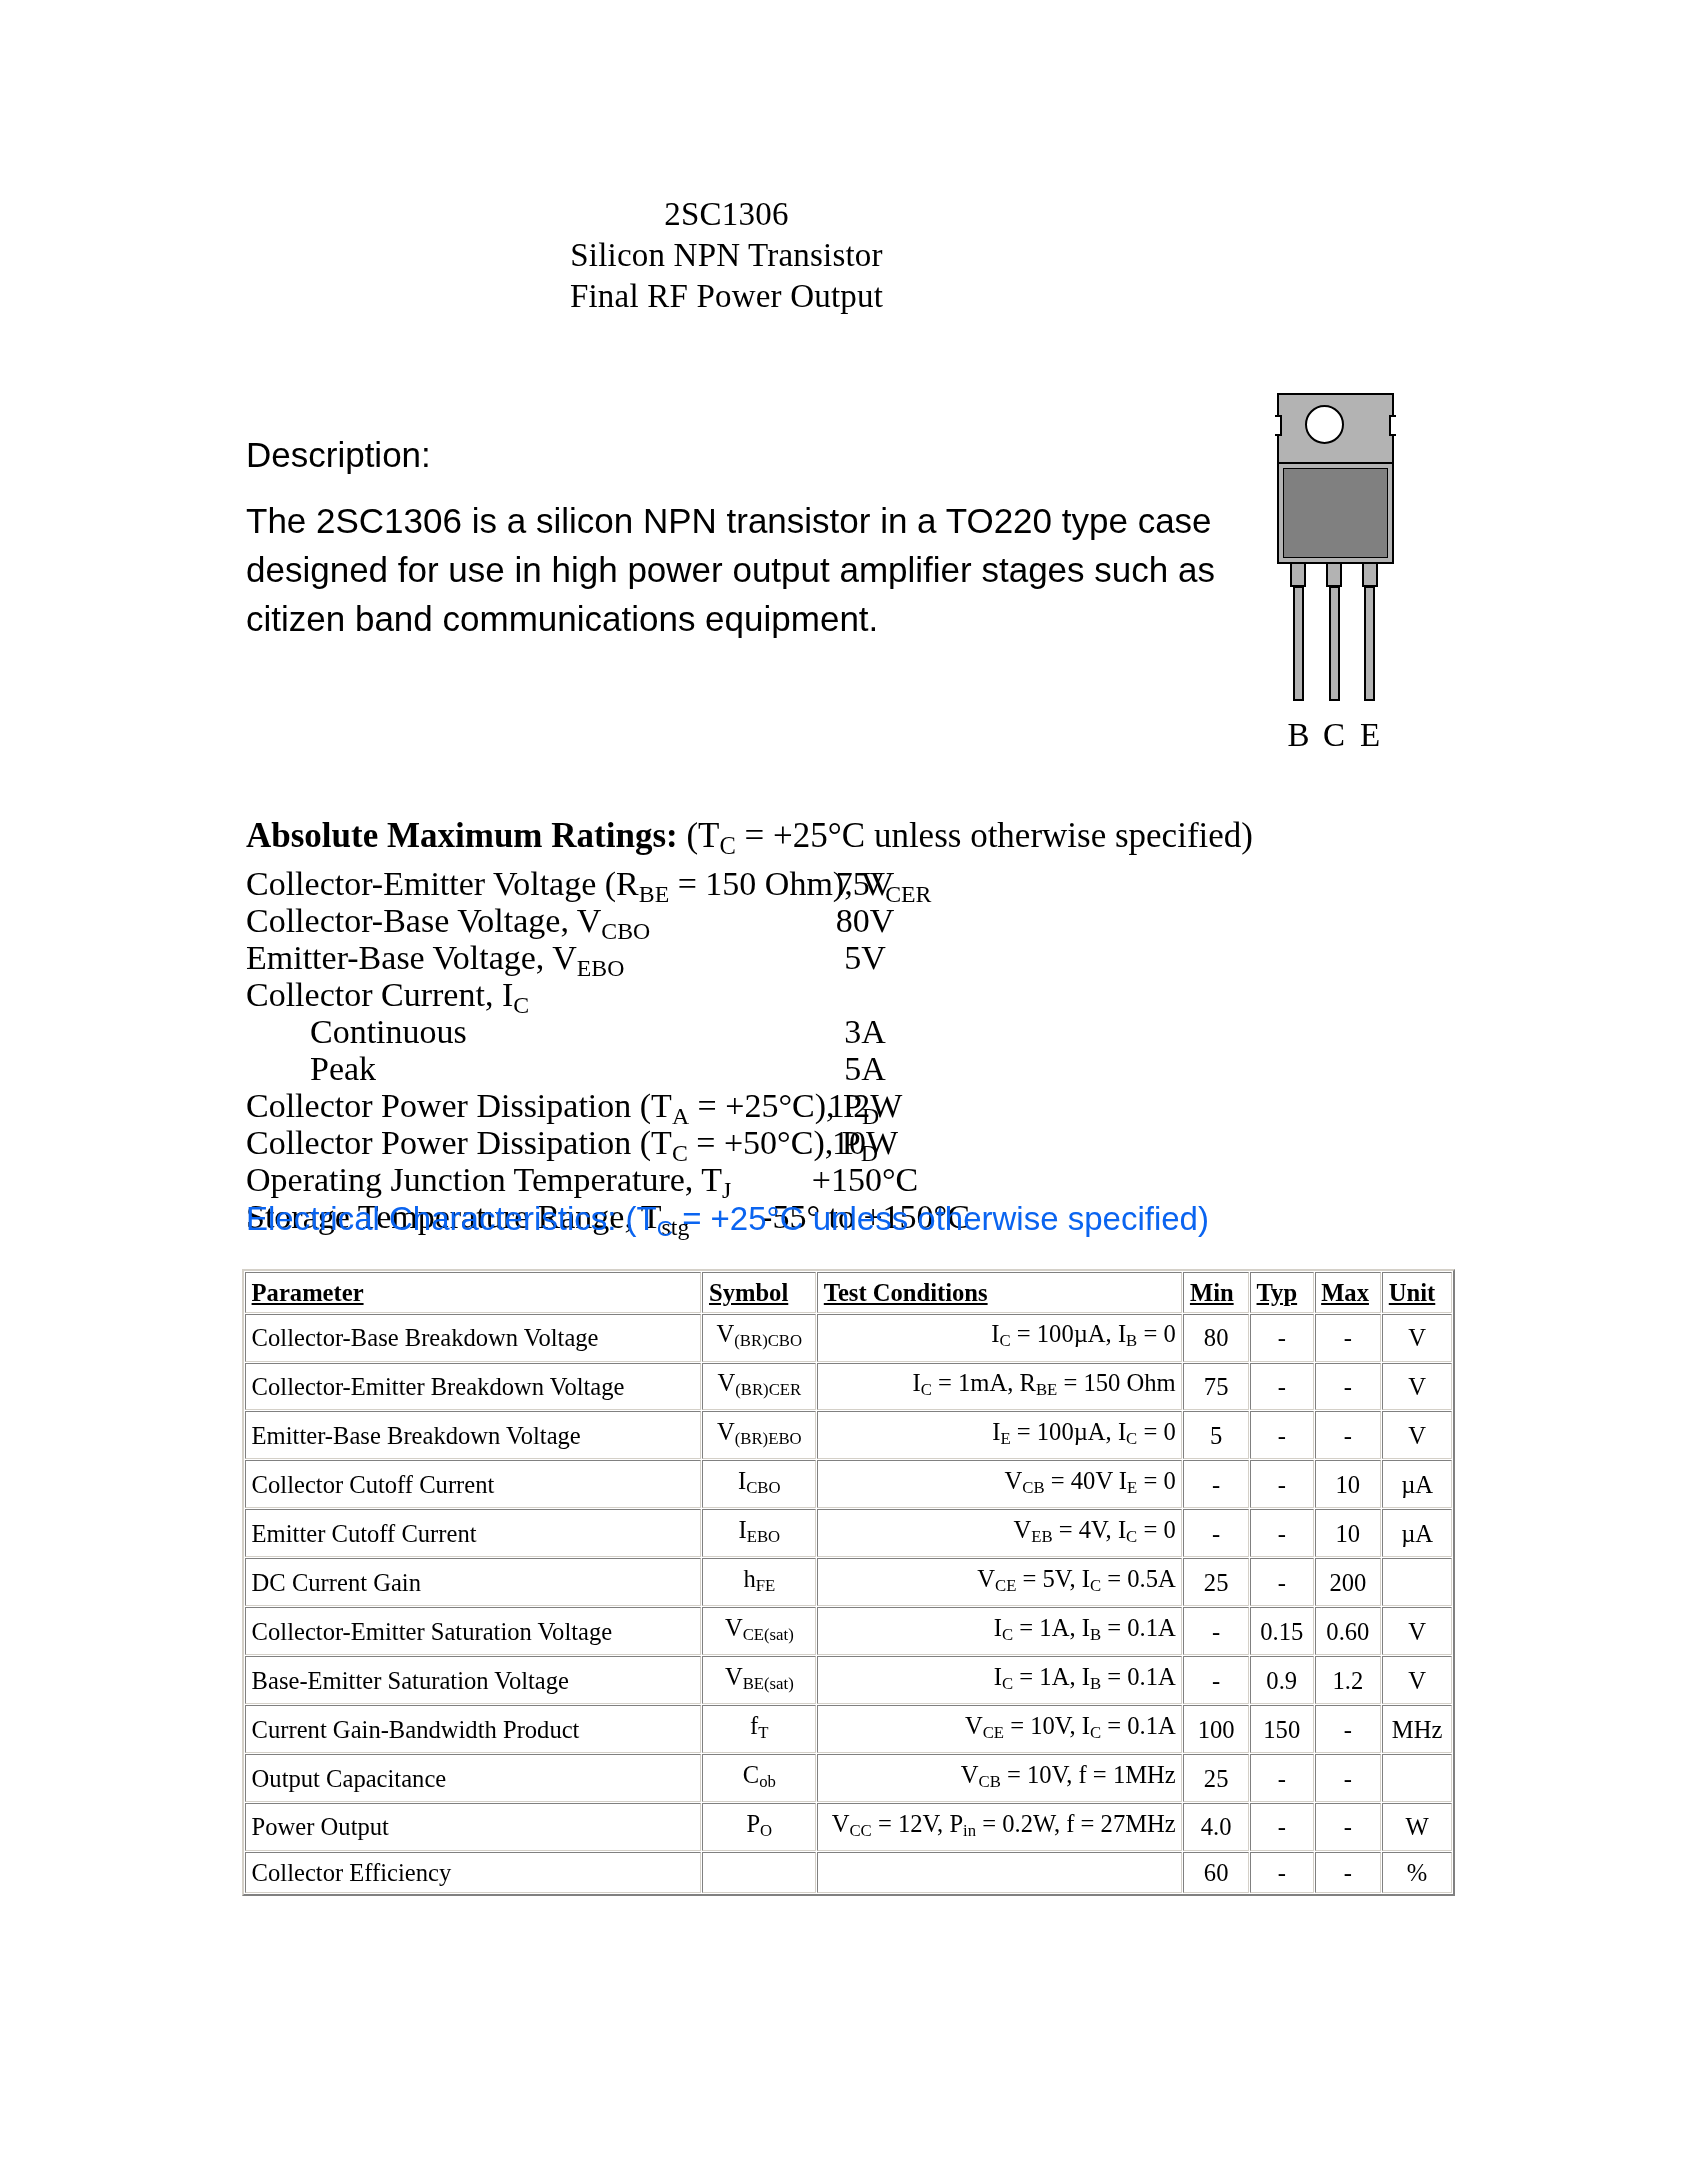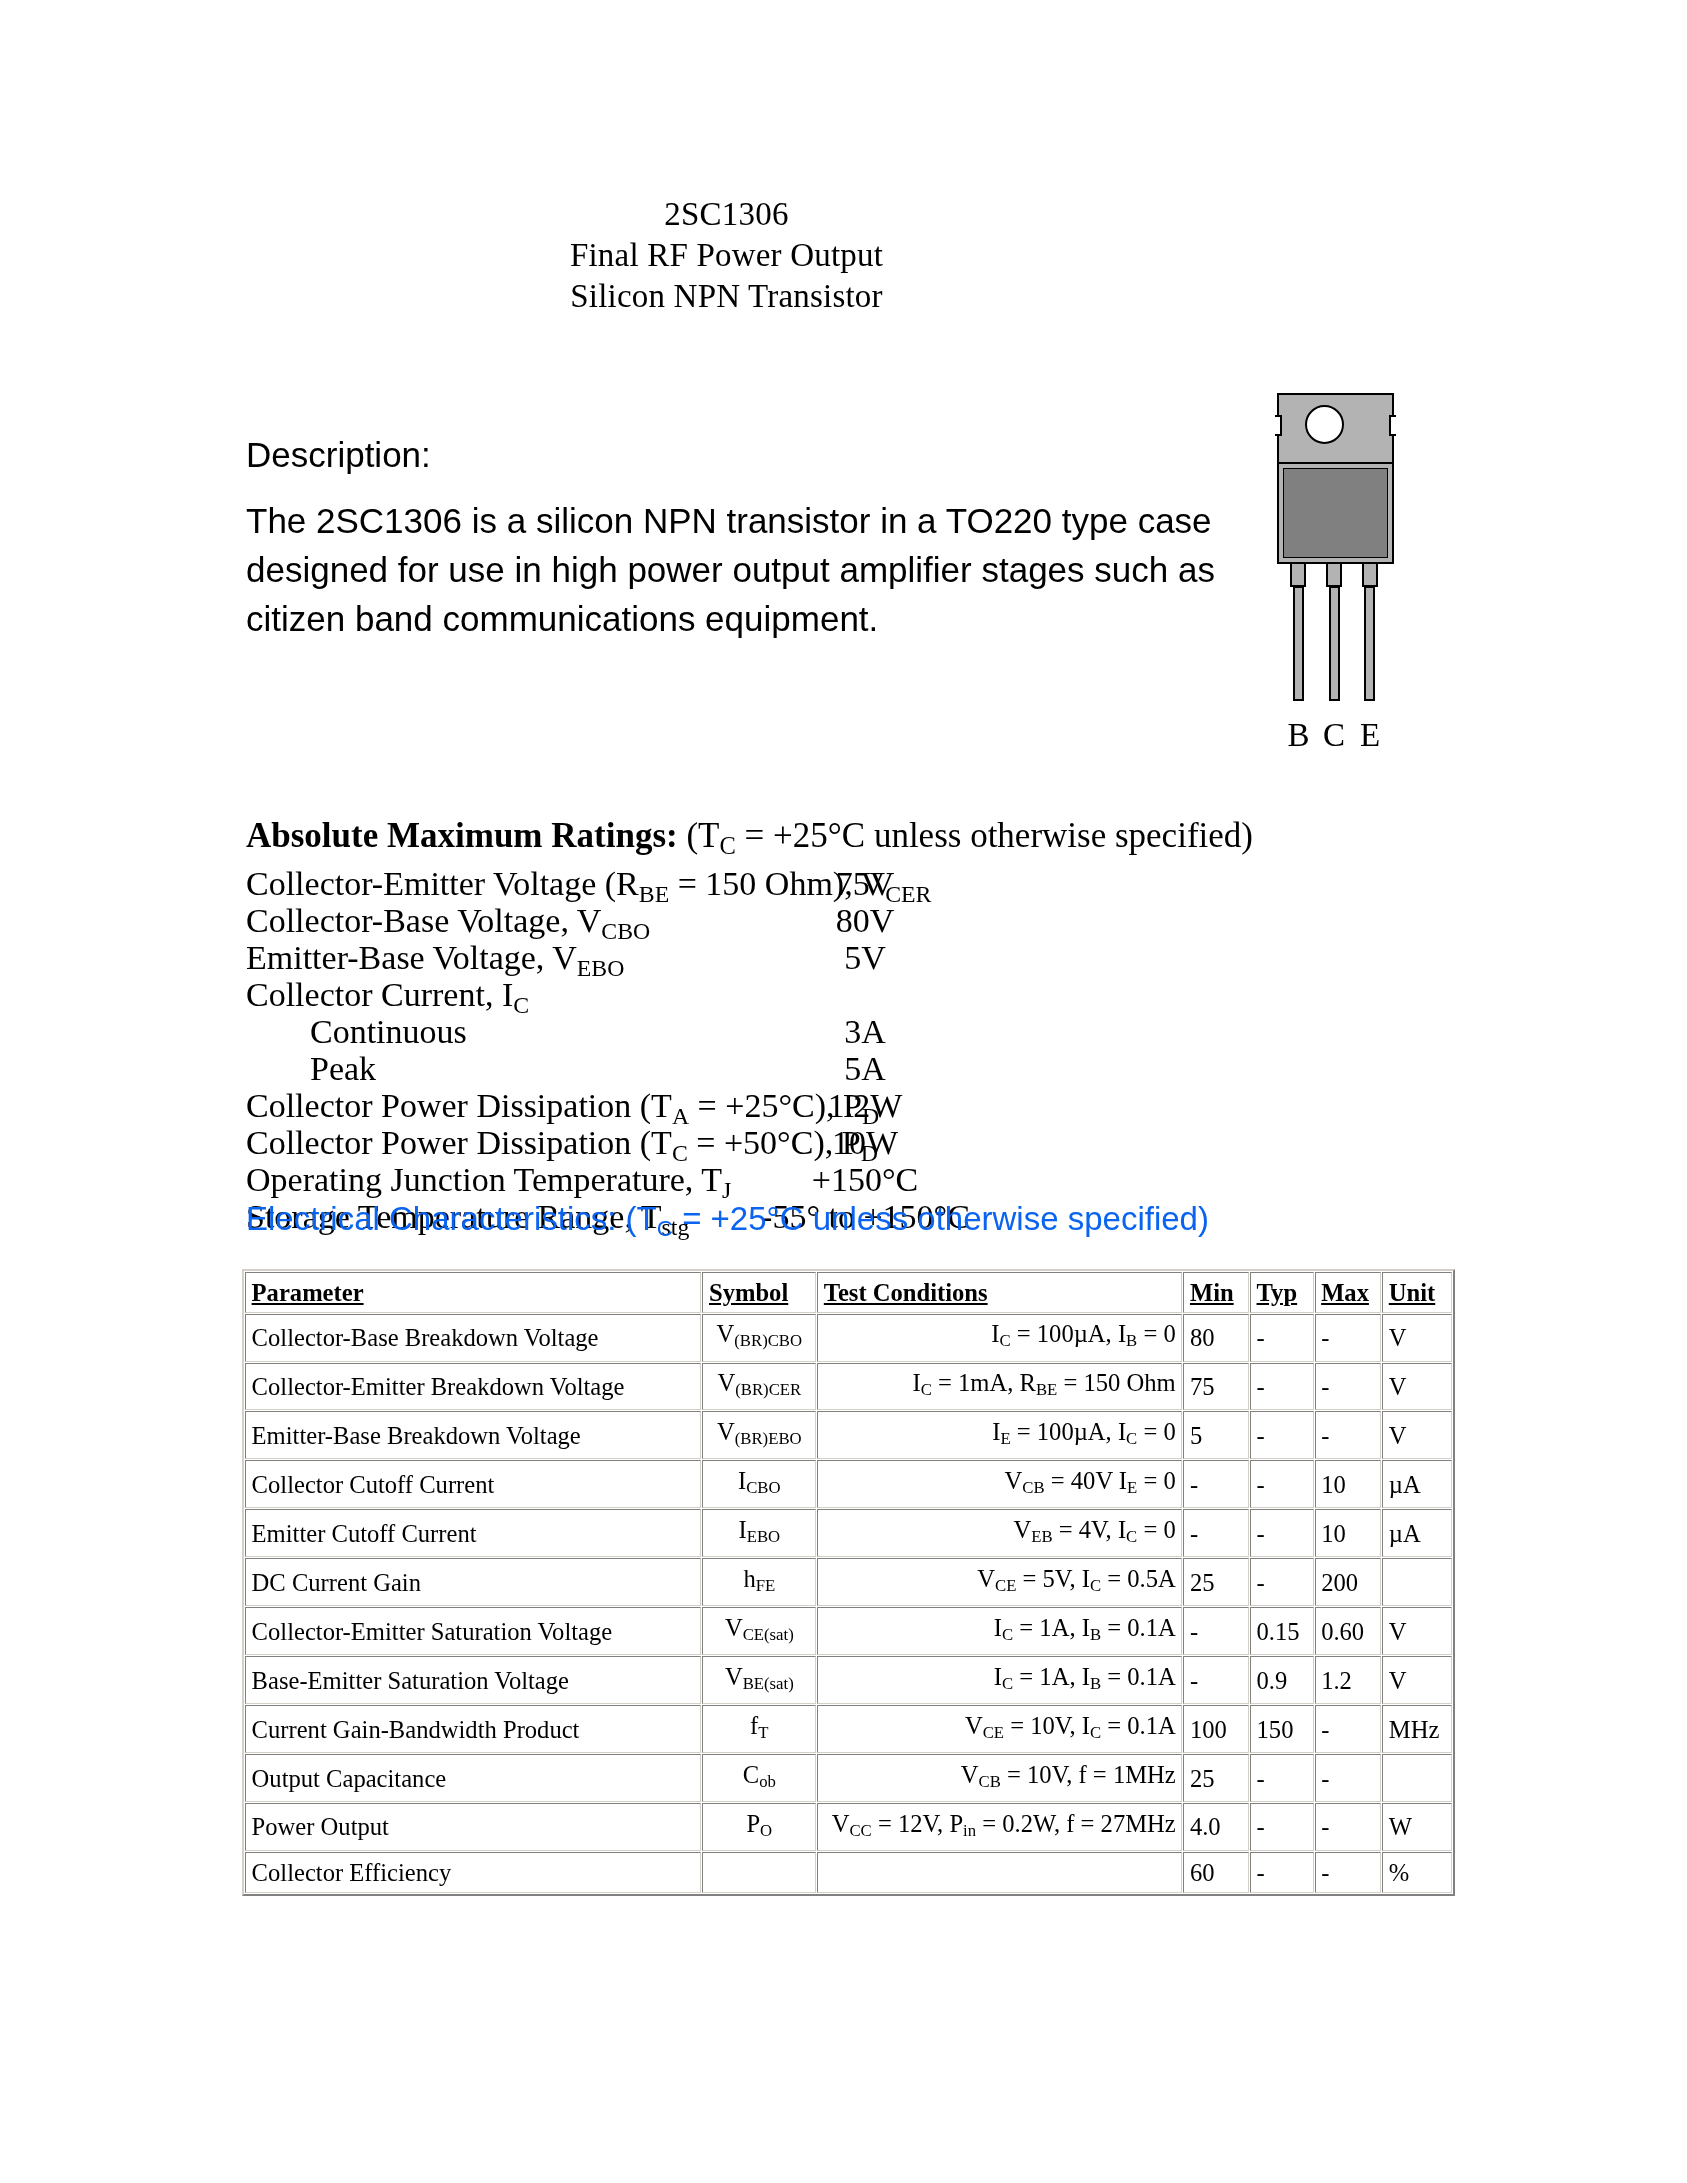--- a/index.html
+++ b/index.html
@@ -236,41 +236,41 @@
     white-space: nowrap;
   }
   table.ec th {
     font-weight: bold;
     text-align: left;
     text-decoration: underline;
   }
   table.ec td.p { text-align: left; }
   table.ec td.s { text-align: center; }
   table.ec td.t { text-align: right; }
-  table.ec td.n { }
+  table.ec td.n { text-align: center; }
 
   col.c-param { width: 445px; }
   col.c-sym   { width: 111px; }
   col.c-cond  { width: 356px; }
   col.c-min   { width: 64px; }
   col.c-typ   { width: 62px; }
   col.c-max   { width: 65px; }
   col.c-unit  { width: 68px; }
 
   .sym sub, table.ec sub { font-size: 0.68em; vertical-align: -0.26em; }
 </style>
 </head>
 <body>
 
 <div class="page">
 
   <div class="title-block">
     <span class="title-line">2SC1306</span>
+    <span class="title-line">Silicon NPN Transistor</span>
     <span class="title-line">Final RF Power Output</span>
-    <span class="title-line">Silicon NPN Transistor</span>
   </div>
 
   <div class="description">
     <span class="d-head">Description:</span>
     <span class="d-body">The 2SC1306 is a silicon NPN transistor in a TO220 type case designed for use in high power output amplifier stages such as citizen band communications equipment.</span>
   </div>
 
   <div class="package-wrap">
     <div class="pkg-tab"></div>
     <div class="pkg-tab-notch-l"></div>

